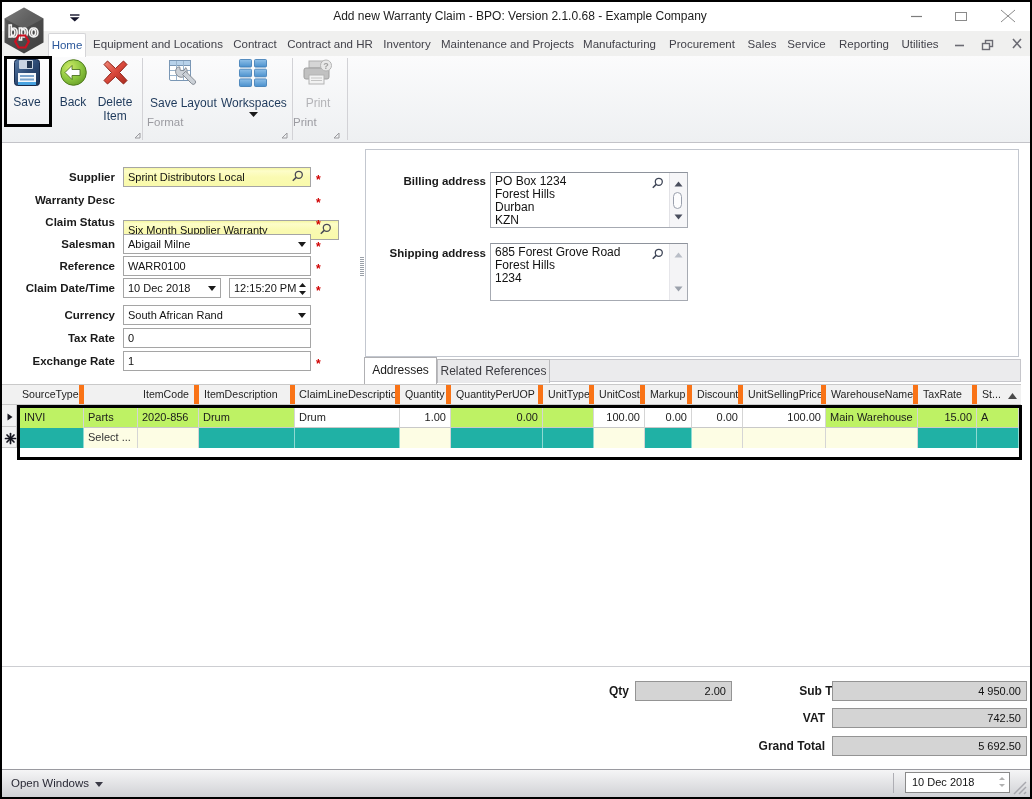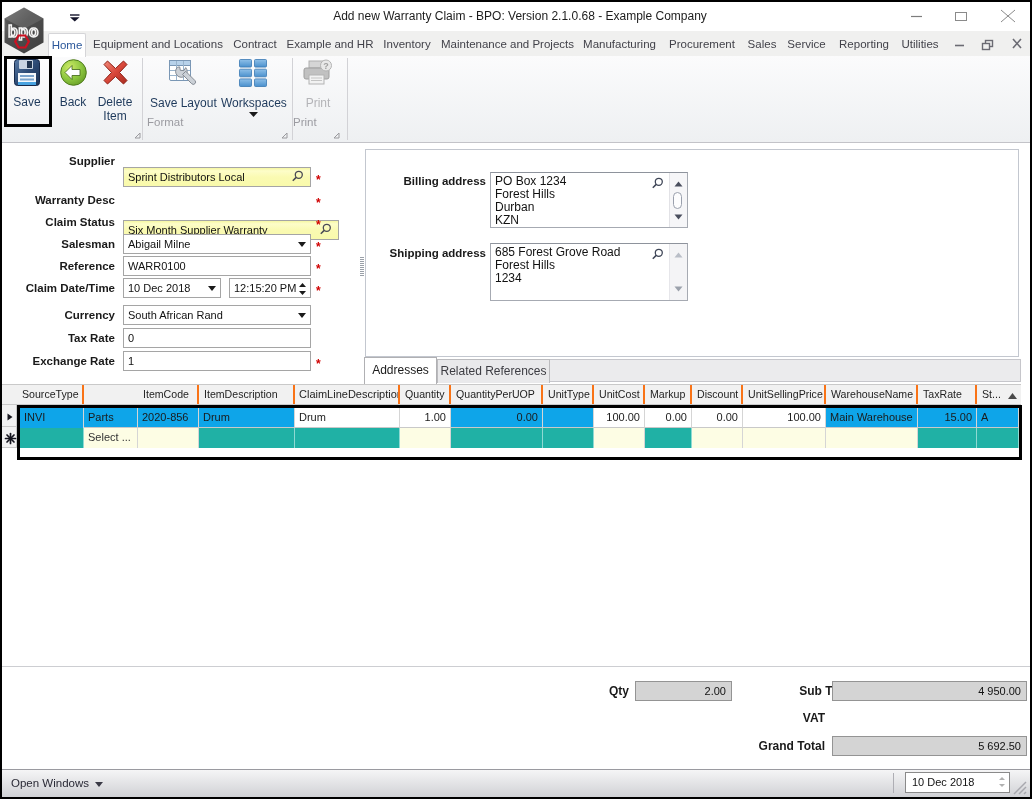--- a/index.html
+++ b/index.html
@@ -21,24 +21,24 @@
 
 .flabel{position:absolute;font-size:11.5px;font-weight:bold;color:#1a1a1a;text-align:right;line-height:20px;}
 .ffield{position:absolute;height:20px;box-sizing:border-box;border:1px solid #a5a5a5;background:#fff;font-size:11px;line-height:18px;padding:0;color:#111;}
 .ffield .tx{position:absolute;left:4px;top:0;white-space:nowrap;}
 .ffield.yelf{background:linear-gradient(180deg,#f6f7a2 0%,#fdfdc9 16%,#fafab2 50%,#f9faab 100%);}
 .mag{position:absolute;right:6px;top:2px;width:13px;height:13px;}
 .dda{position:absolute;right:4px;top:7px;width:8px;height:5px;}
 .spn{position:absolute;right:3px;top:3px;width:9px;height:14px;}
 .req{position:absolute;color:#d00000;font-weight:bold;font-size:12px;line-height:26px;}
 
-.gh{position:absolute;top:383px;height:19px;border-right:2px solid #f97316;font-size:10.6px;color:#1e1e1e;line-height:19px;padding-left:5px;box-sizing:border-box;white-space:nowrap;overflow:hidden;}
+.gh{position:absolute;top:383px;height:19px;border-right:5px solid #f97316;font-size:10.6px;color:#1e1e1e;line-height:19px;padding-left:5px;box-sizing:border-box;white-space:nowrap;overflow:hidden;}
 .gc{position:absolute;height:20px;font-size:11px;line-height:19px;box-sizing:border-box;padding:0 4px;white-space:nowrap;overflow:hidden;border-right:1px solid #d5d5d5;color:#1b1b1b;}
 .gc.num{text-align:right;}
-.gc.gray{background:#0ea5e9;}
+.gc.gray{background:#bef264;}
 .r1{border-bottom:1px solid #c9c9c9;}
 .gc.wht{background:#fff;}
 .gc.yel{background:#fdfde4;}
 .gc.teal{background:#20b1a5;border-right-color:#8fd9d2;}
 
 .tlabel{position:absolute;font-size:12px;font-weight:bold;color:#1a1a1a;text-align:right;line-height:20px;}
 .tbox{position:absolute;height:18px;background:#d4d4d4;border:1px solid #949494;font-size:11px;line-height:18px;text-align:right;padding-right:5px;color:#111;}
 
 .status{position:absolute;left:0;top:767px;width:1028px;height:28px;background:linear-gradient(#f5f5f6,#cfd0d4);border-top:1px solid #9a9aa0;}
 </style>
@@ -71,21 +71,21 @@
     <polygon points="21,0.5 40.5,11.5 21,22 1.5,11.5" fill="#8a8a8a" opacity="0.30"></polygon>
     <polygon points="1.5,11.5 21,22 8,29" fill="#2e2e2e" opacity="0.25"></polygon>
     <text x="20.5" y="30" font-family="Liberation Sans,sans-serif" font-size="16" font-weight="bold" fill="#55514e" stroke="#f5f5f5" stroke-width="1.5" text-anchor="middle" letter-spacing="0.5">bpo</text>
     <polygon points="15.6,28.5 22.4,28.5 25.8,34.5 22.4,40.5 15.6,40.5 12.2,34.5" fill="none" stroke="#cc1122" stroke-width="2.2"></polygon>
   </svg>
 
   <div class="tabrow"></div>
   <div class="tab sel" style="left:46px;width:36px;">Home</div>
   <div class="tab" style="left:90px;width:132px;">Equipment and Locations</div>
   <div class="tab" style="left:226px;width:54px;">Contract</div>
-  <div class="tab" style="left:284px;width:88px;">Example and HR</div>
+  <div class="tab" style="left:284px;width:88px;">Contract and HR</div>
   <div class="tab" style="left:376px;width:58px;">Inventory</div>
   <div class="tab" style="left:438px;width:135px;">Maintenance and Projects</div>
   <div class="tab" style="left:574px;width:87px;">Manufacturing</div>
   <div class="tab" style="left:664px;width:72px;">Procurement</div>
   <div class="tab" style="left:742px;width:36px;">Sales</div>
   <div class="tab" style="left:782px;width:45px;">Service</div>
   <div class="tab" style="left:833px;width:58px;">Reporting</div>
   <div class="tab" style="left:893px;width:50px;">Utilities</div>
   <svg class="abs" style="left:951px;top:33px;" width="75" height="16" viewBox="0 0 75 16">
     <line x1="2" y1="10.5" x2="11" y2="10.5" stroke="#6b6b73" stroke-width="1.6"></line>
@@ -201,21 +201,21 @@
   <svg class="abs" style="left:132px;top:130px;" width="7" height="7" viewBox="0 0 7 7">
       <path d="M6,1 L6,6 L1,6 Z" fill="none" stroke="#9a9a9e" stroke-width="1"></path>
     </svg>
   <svg class="abs" style="left:279px;top:130px;" width="7" height="7" viewBox="0 0 7 7">
       <path d="M6,1 L6,6 L1,6 Z" fill="none" stroke="#9a9a9e" stroke-width="1"></path>
     </svg>
   <svg class="abs" style="left:331px;top:130px;" width="7" height="7" viewBox="0 0 7 7">
       <path d="M6,1 L6,6 L1,6 Z" fill="none" stroke="#9a9a9e" stroke-width="1"></path>
     </svg>
 
-  <div class="flabel" style="left:0;top:149px;width:113px;">Supplier</div>
+  <div class="flabel" style="left:0;top:165px;width:113px;">Supplier</div>
   <div class="ffield yelf" style="left:121px;top:165px;width:188px;">
       <span class="tx">Sprint Distributors Local</span>
     <svg class="mag" viewBox="0 0 13 13">
         <circle cx="7.8" cy="4.8" r="3.5" fill="none" stroke="#4a4a55" stroke-width="1.3"></circle>
         <line x1="5.2" y1="7.4" x2="1.8" y2="10.8" stroke="#4a4a55" stroke-width="1.5"></line>
       </svg>
   </div>
   <div class="req" style="left:314px;top:165px;">*</div>
 
   <div class="flabel" style="left:0;top:188px;width:113px;">Warranty Desc</div>
@@ -406,20 +406,21 @@
     <div class="gc teal" style="left:957px;top:20px;width:42px;"></div>
   </div>
 
   <div class="abs" style="left:0;top:664px;width:1028px;height:1px;background:#cdced2;"></div>
 
   <div class="tlabel" style="left:560px;top:679px;width:67px;">Qty</div>
   <div class="tbox" style="left:633px;top:679px;width:90px;">2.00</div>
   <div class="tlabel" style="left:728px;top:679px;width:123px;">Sub Total</div>
   <div class="tbox" style="left:830px;top:679px;width:188px;">4 950.00</div>
   <div class="tlabel" style="left:700px;top:706px;width:123px;">VAT</div>
+  <div class="tbox" style="left:830px;top:706px;width:188px;">742.50</div>
   <div class="tlabel" style="left:700px;top:734px;width:123px;">Grand Total</div>
   <div class="tbox" style="left:830px;top:734px;width:188px;">5 692.50</div>
 
   <div class="status"></div>
   <div class="abs" style="left:9px;top:775px;font-size:11.5px;color:#2a2a36;">Open Windows
     <svg width="8" height="5" viewBox="0 0 8 5" style="margin-left:3px;">
         <path d="M0,0 L8,0 L4,5 Z" fill="#3a3a46"></path>
       </svg>
   </div>
   <div class="abs" style="left:891px;top:771px;width:1px;height:20px;background:#aeaeb4;"></div>

